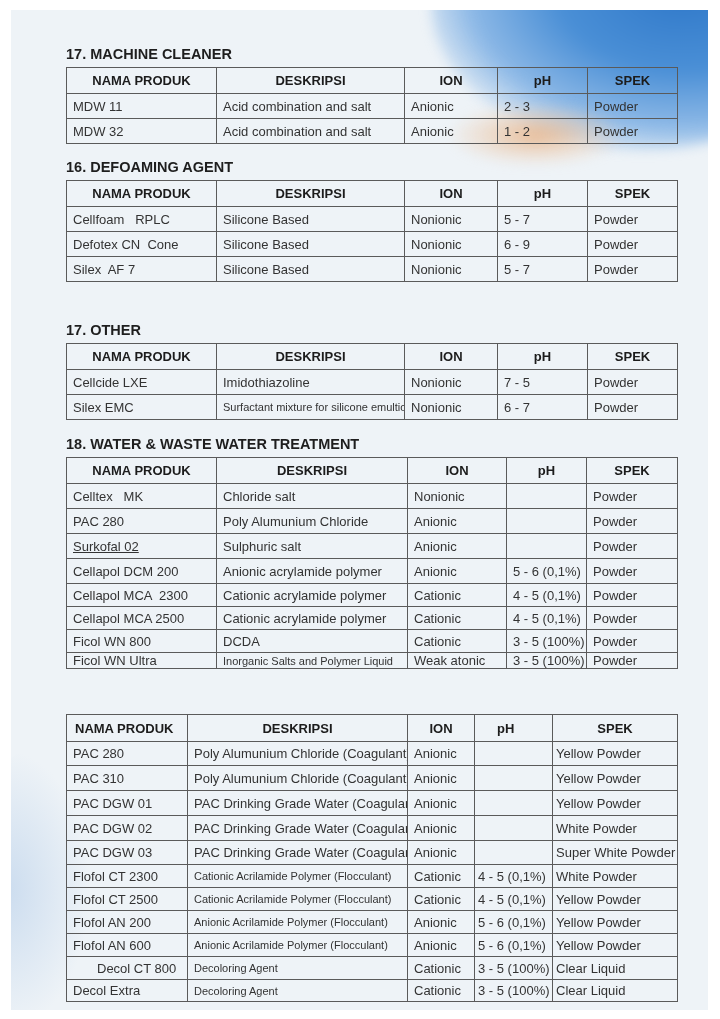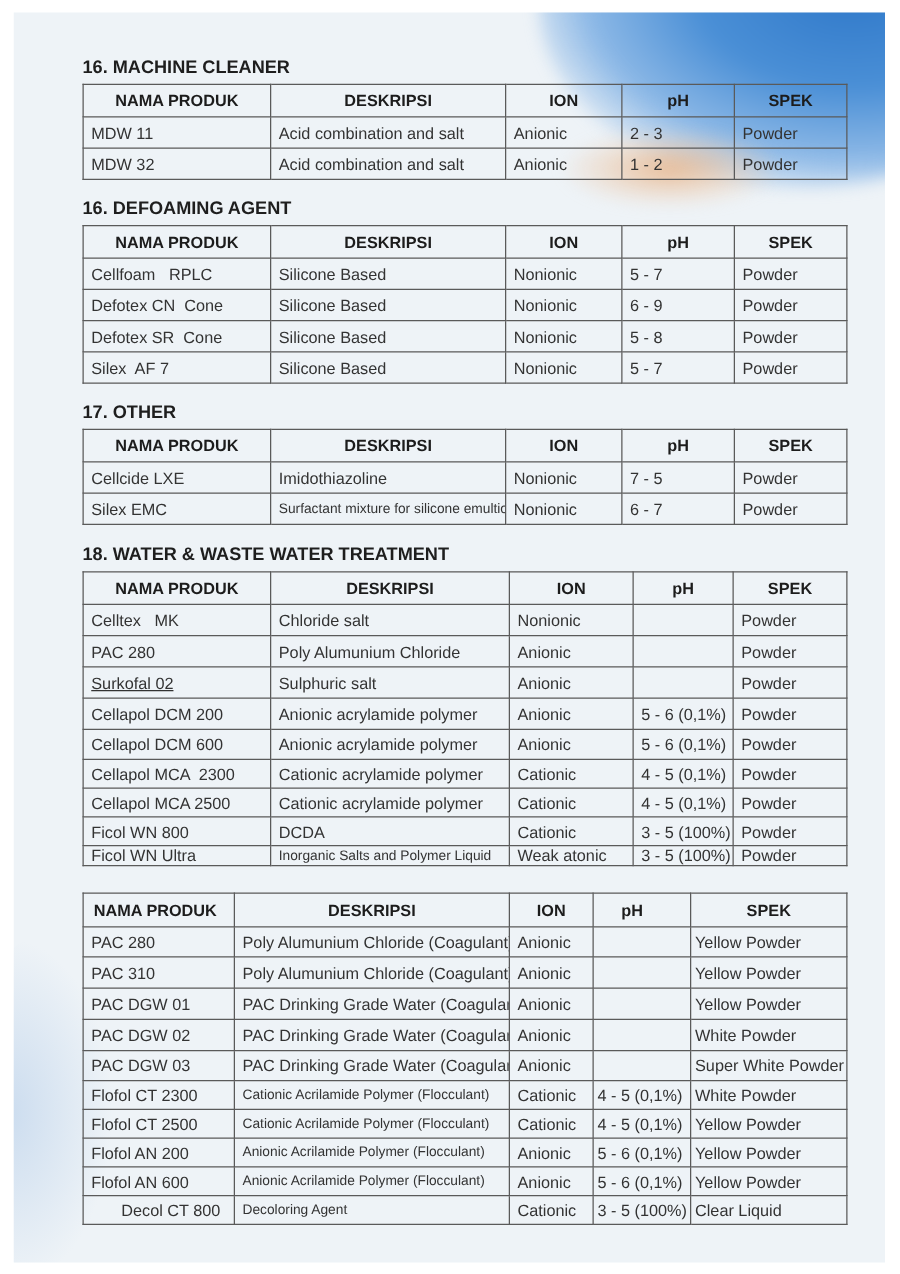--- a/index.html
+++ b/index.html
@@ -43,21 +43,21 @@
 </style>
 </head>
 <body>
 
 <div class="page-bg">
   <div class="swirl-blue"></div>
   <div class="swirl-orange"></div>
   <div class="swirl-left"></div>
 </div>
 
-<div class="section-title" style="top:46px">16. MACHINE CLEANER</div>
+<div class="section-title" style="top:46px">17. MACHINE CLEANER</div>
 <table class="prod t-std" style="top:67px; width:611px">
     <colgroup>
       <col style="width: 150px;">
       <col style="width: 188px;">
       <col style="width: 93px;">
       <col style="width: 90px;">
       <col style="width: 90px;">
     </colgroup>
     <tbody>
       <tr class="hdr">
@@ -106,27 +106,20 @@
         <td style="white-space: pre;">Silicone Based</td>
         <td style="white-space: pre;">Nonionic</td>
         <td style="white-space: pre;">5 - 7</td>
         <td style="white-space: pre;">Powder</td>
       </tr>
       <tr>
         <td style="white-space: pre;">Defotex CN  Cone</td>
         <td style="white-space: pre;">Silicone Based</td>
         <td style="white-space: pre;">Nonionic</td>
         <td style="white-space: pre;">6 - 9</td>
-        <td style="white-space: pre;">Powder</td>
-      </tr>
-      <tr>
-        <td style="white-space: pre;">Defotex SR  Cone</td>
-        <td style="white-space: pre;">Silicone Based</td>
-        <td style="white-space: pre;">Nonionic</td>
-        <td style="white-space: pre;">5 - 8</td>
         <td style="white-space: pre;">Powder</td>
       </tr>
       <tr>
         <td style="white-space: pre;">Silex  AF 7</td>
         <td style="white-space: pre;">Silicone Based</td>
         <td style="white-space: pre;">Nonionic</td>
         <td style="white-space: pre;">5 - 7</td>
         <td style="white-space: pre;">Powder</td>
       </tr>
     </tbody>
@@ -204,27 +197,20 @@
         <td style="white-space: pre;"></td>
         <td style="white-space: pre;">Powder</td>
       </tr>
       <tr style="height: 25px;">
         <td style="white-space: pre;">Cellapol DCM 200</td>
         <td style="white-space: pre;">Anionic acrylamide polymer</td>
         <td style="white-space: pre;">Anionic</td>
         <td style="white-space: pre;">5 - 6 (0,1%)</td>
         <td style="white-space: pre;">Powder</td>
       </tr>
-      <tr style="height: 24px;">
-        <td style="white-space: pre;">Cellapol DCM 600</td>
-        <td style="white-space: pre;">Anionic acrylamide polymer</td>
-        <td style="white-space: pre;">Anionic</td>
-        <td style="white-space: pre;">5 - 6 (0,1%)</td>
-        <td style="white-space: pre;">Powder</td>
-      </tr>
       <tr style="height: 23px;">
         <td style="white-space: pre;">Cellapol MCA  2300</td>
         <td style="white-space: pre;">Cationic acrylamide polymer</td>
         <td style="white-space: pre;">Cationic</td>
         <td style="white-space: pre;">4 - 5 (0,1%)</td>
         <td style="white-space: pre;">Powder</td>
       </tr>
       <tr style="height: 23px;">
         <td style="white-space: pre;">Cellapol MCA 2500</td>
         <td style="white-space: pre;">Cationic acrylamide polymer</td>
@@ -328,14 +314,21 @@
         <td style="white-space: pre; padding-left: 3px;">5 - 6 (0,1%)</td>
         <td style="white-space: pre; padding-left: 3px;">Yellow Powder</td>
       </tr>
       <tr style="height: 23px;">
         <td style="white-space: pre; padding-left: 30px;">Decol CT 800</td>
         <td class="small" style="white-space: pre;">Decoloring Agent</td>
         <td style="white-space: pre;">Cationic</td>
         <td style="white-space: pre; padding-left: 3px;">3 - 5 (100%)</td>
         <td style="white-space: pre; padding-left: 3px;">Clear Liquid</td>
       </tr>
+      <tr style="height: 22px;">
+        <td style="white-space: pre;">Decol Extra</td>
+        <td class="small" style="white-space: pre;">Decoloring Agent</td>
+        <td style="white-space: pre;">Cationic</td>
+        <td style="white-space: pre; padding-left: 3px;">3 - 5 (100%)</td>
+        <td style="white-space: pre; padding-left: 3px;">Clear Liquid</td>
+      </tr>
     </tbody>
   </table>
 
 </body></html>

